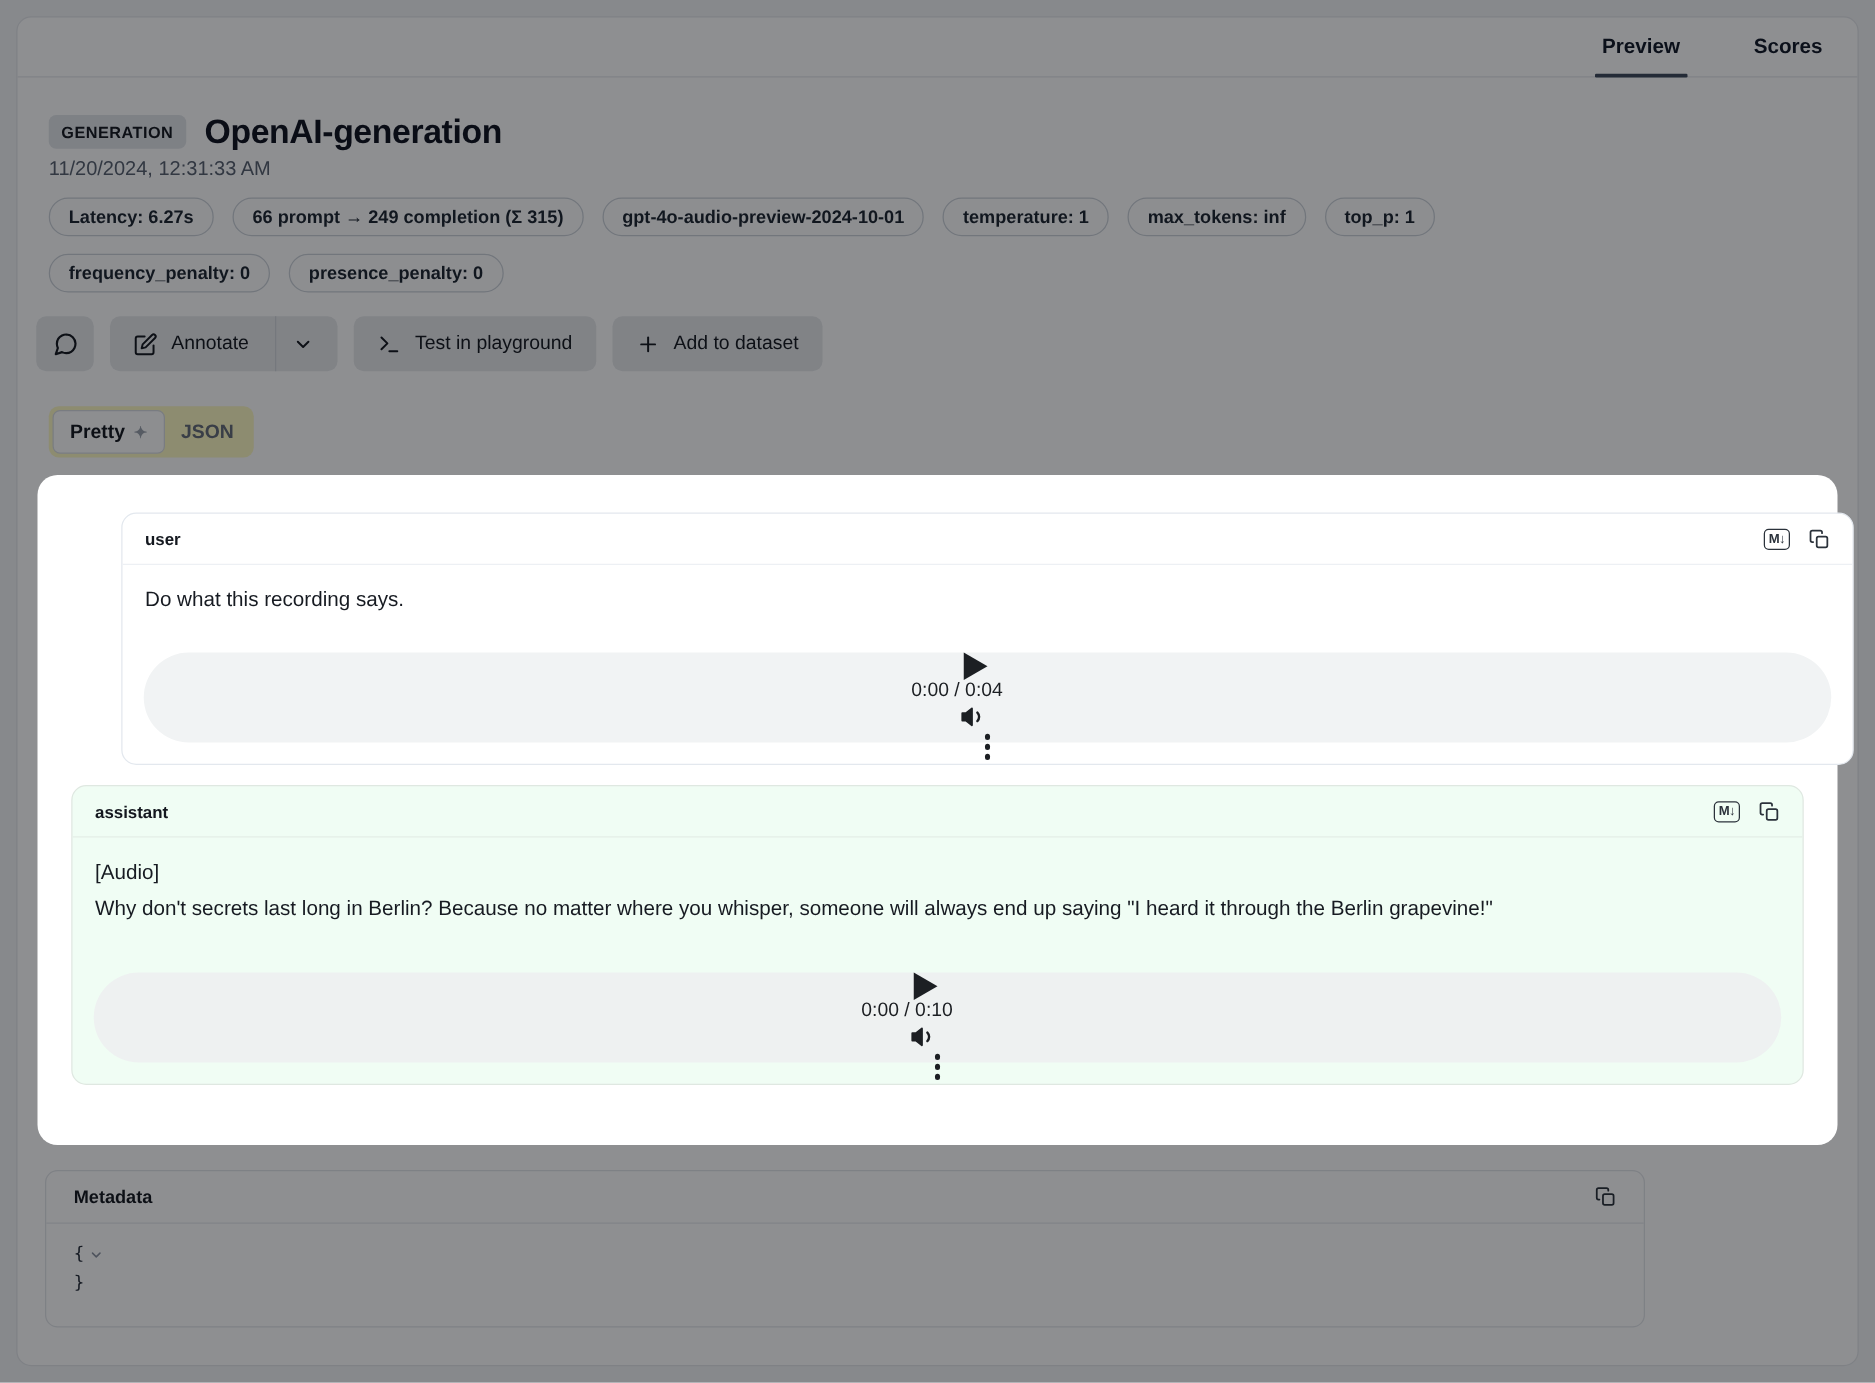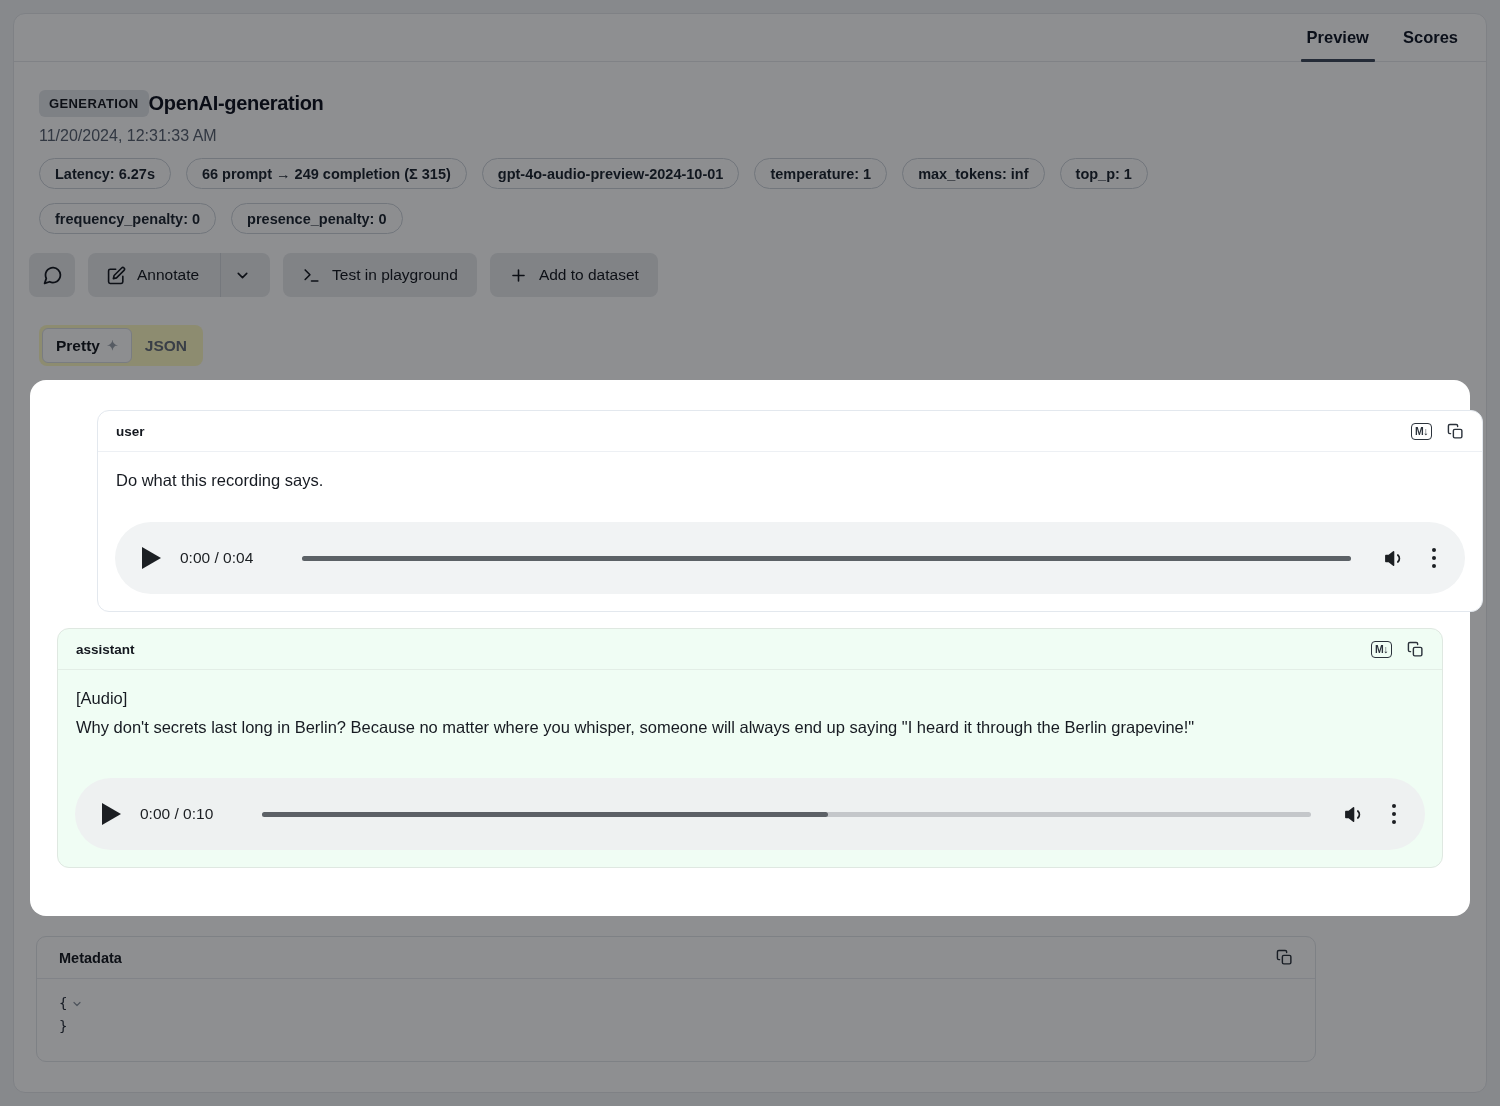--- a/index.html
+++ b/index.html
@@ -9,28 +9,28 @@
   .page { position:absolute; inset:0; background:#f3f4f6; }
 
   
   .frame { position:absolute; left:13px; top:13px; width:1474px; height:1080px;
            background:#ffffff; border:1px solid #e3e6ea; border-radius:12px; }
 
   .tabbar { position:absolute; left:0; top:0; right:0; height:48px;
             border-bottom:1px solid #e6e8ec; display:flex; justify-content:flex-end;
             align-items:center; gap:34px; padding-right:28px; }
   .tab { position:relative; height:100%; display:flex; align-items:center;
-         font-size:16.5px; font-weight:600; color:#111827; cursor:pointer; }
+         font-size:16.5px; font-weight:600; color:#111827; cursor:pointer;margin-left:25px; }
   .tab.active::after { content:""; position:absolute; left:-6px; right:-6px; bottom:-1px;
                        height:3px; background:#3f4a5c; border-radius:1px; }
 
-  .type-row { position:absolute; left:25px; top:76px; display:flex; align-items:center; }
+  .type-row { position:absolute; left:25px; top:76px; display:flex; align-items:center; gap:15px; }
   .type-badge { background:#e2e5ea; border-radius:6px; padding:6px 10px;
                 font-size:13px; font-weight:700; letter-spacing:.03em; color:#14181f; }
-  .title { font-size:20px; font-weight:700; color:#0f1320; letter-spacing:-.3px; }
+  .title { font-size:27px; font-weight:700; color:#0f1320; letter-spacing:-.3px; }
 
   .timestamp { position:absolute; left:25px; top:113px; font-size:16px; color:#586170; }
 
   .pill-row { position:absolute; display:flex; gap:15px; }
   .pill-row.r1 { left:25px; top:144px;text-align:right; }
   .pill-row.r2 { left:25px; top:189px; }
   .pill { height:31px; padding:0 15px; display:flex; align-items:center;
           border:1px solid #ccd2d9; border-radius:16px; background:#fdfdfe;
           font-size:14.5px; font-weight:600; color:#1d2530; white-space:nowrap; }
 
@@ -76,21 +76,21 @@
   .role { font-size:13.5px; font-weight:700; color:#14181f; }
   .head-icons { display:flex; align-items:center; gap:15px; }
   .md-chip { border:1.6px solid #2b323b; border-radius:4px; padding:0 3px; height:17px;
              display:flex; align-items:center; font-size:10.5px; font-weight:700;
              color:#2b323b; cursor:pointer; letter-spacing:-.5px; }
   .copy-ic { cursor:pointer; display:flex; }
   .msg-body { padding:14px 18px 0 18px; font-size:16.5px; color:#171b22; line-height:29px; }
 
   .audio { position:absolute; left:17px; right:17px; bottom:17px; height:72px;
            background:#f1f3f4; border-radius:36px; display:flex; align-items:center;
-           padding:0 27px; }
+           padding:0 27px;flex-direction:column; }
   .msg-card.assistant .audio { background:#eef1f1; }
   .play { width:0; height:0; border-left:19px solid #1c1f23; border-top:11px solid transparent;
           border-bottom:11px solid transparent; margin-right:19px; cursor:pointer; }
   .time { font-size:15.5px; color:#1c1f23; white-space:nowrap; margin-right:26px; min-width:96px; }
   .track { flex:1; height:5px; border-radius:3px; background:#c4c7ca; position:relative;
            margin-right:32px; cursor:pointer; }
   .track-fill { position:absolute; left:0; top:0; bottom:0; background:#5c6166; border-radius:3px; }
   .vol { margin-right:24px; cursor:pointer; display:flex; }
   .kebab { display:flex; flex-direction:column; gap:3.5px; cursor:pointer; padding:2px; }
   .kebab i { width:4.5px; height:4.5px; border-radius:50%; background:#1c1f23; }

